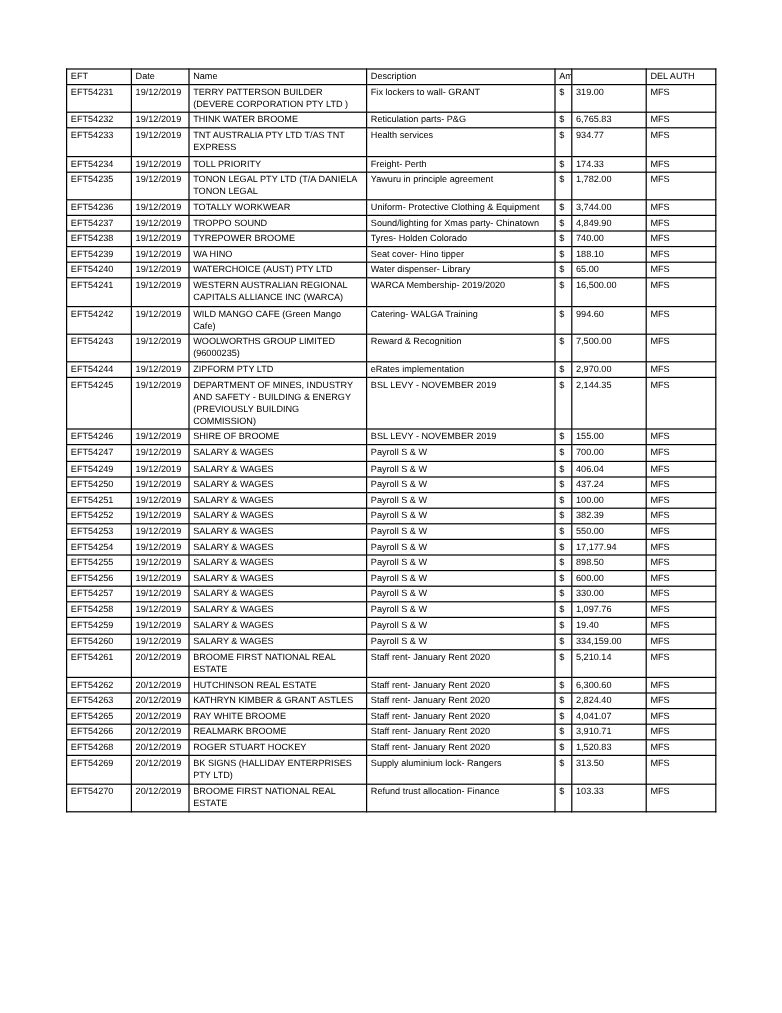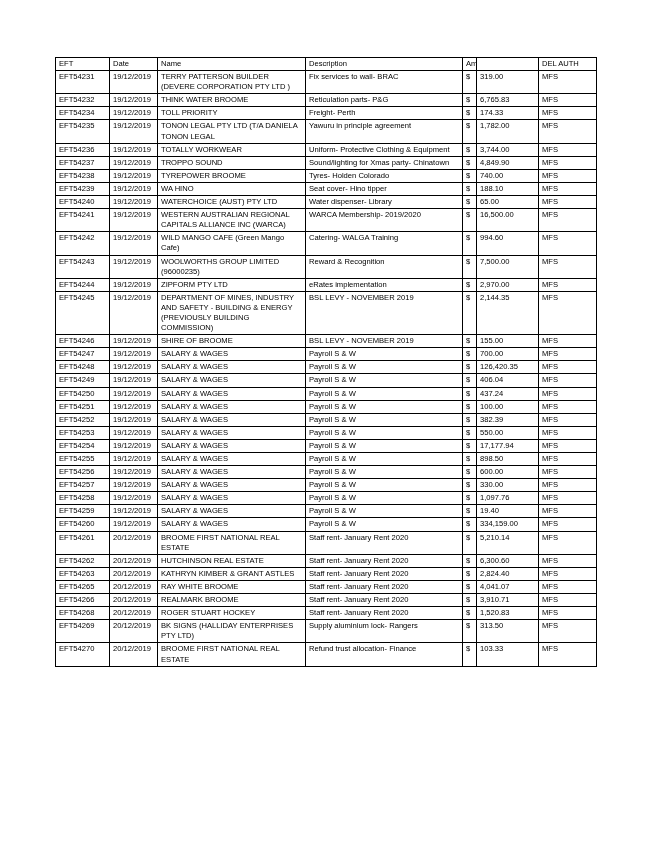--- a/index.html
+++ b/index.html
@@ -90,35 +90,44 @@
         <th class="amt-head">Amount</th>
         <th class="amt-head-pad"></th>
         <th>DEL AUTH</th>
       </tr>
     </thead>
     <tbody id="tbody">
         <tr>
           <td class="nowrap">EFT54231</td>
           <td class="nowrap">19/12/2019</td>
           <td>TERRY PATTERSON BUILDER (DEVERE CORPORATION PTY LTD )</td>
-          <td>Fix services to wall- BRAC</td>
+          <td>Fix lockers to wall- GRANT</td>
           <td class="amt-sym">$</td>
           <td class="amt-val">319.00</td>
           <td>MFS</td>
         </tr>
         <tr>
           <td class="nowrap">EFT54232</td>
           <td class="nowrap">19/12/2019</td>
           <td>THINK WATER BROOME</td>
           <td>Reticulation parts- P&amp;G</td>
           <td class="amt-sym">$</td>
           <td class="amt-val">6,765.83</td>
           <td>MFS</td>
         </tr>
         <tr>
+          <td class="nowrap">EFT54233</td>
+          <td class="nowrap">19/12/2019</td>
+          <td>TNT AUSTRALIA PTY LTD T/AS TNT EXPRESS</td>
+          <td>Health services</td>
+          <td class="amt-sym">$</td>
+          <td class="amt-val">934.77</td>
+          <td>MFS</td>
+        </tr>
+        <tr>
           <td class="nowrap">EFT54234</td>
           <td class="nowrap">19/12/2019</td>
           <td>TOLL PRIORITY</td>
           <td>Freight- Perth</td>
           <td class="amt-sym">$</td>
           <td class="amt-val">174.33</td>
           <td>MFS</td>
         </tr>
         <tr>
           <td class="nowrap">EFT54235</td>
@@ -228,29 +237,20 @@
           <td class="amt-val">155.00</td>
           <td>MFS</td>
         </tr>
         <tr>
           <td class="nowrap">EFT54247</td>
           <td class="nowrap">19/12/2019</td>
           <td>SALARY &amp; WAGES</td>
           <td>Payroll S &amp; W</td>
           <td class="amt-sym">$</td>
           <td class="amt-val">700.00</td>
-          <td>MFS</td>
-        </tr>
-        <tr>
-          <td class="nowrap">EFT54248</td>
-          <td class="nowrap">19/12/2019</td>
-          <td>SALARY &amp; WAGES</td>
-          <td>Payroll S &amp; W</td>
-          <td class="amt-sym">$</td>
-          <td class="amt-val">126,420.35</td>
           <td>MFS</td>
         </tr>
         <tr>
           <td class="nowrap">EFT54249</td>
           <td class="nowrap">19/12/2019</td>
           <td>SALARY &amp; WAGES</td>
           <td>Payroll S &amp; W</td>
           <td class="amt-sym">$</td>
           <td class="amt-val">406.04</td>
           <td>MFS</td>

